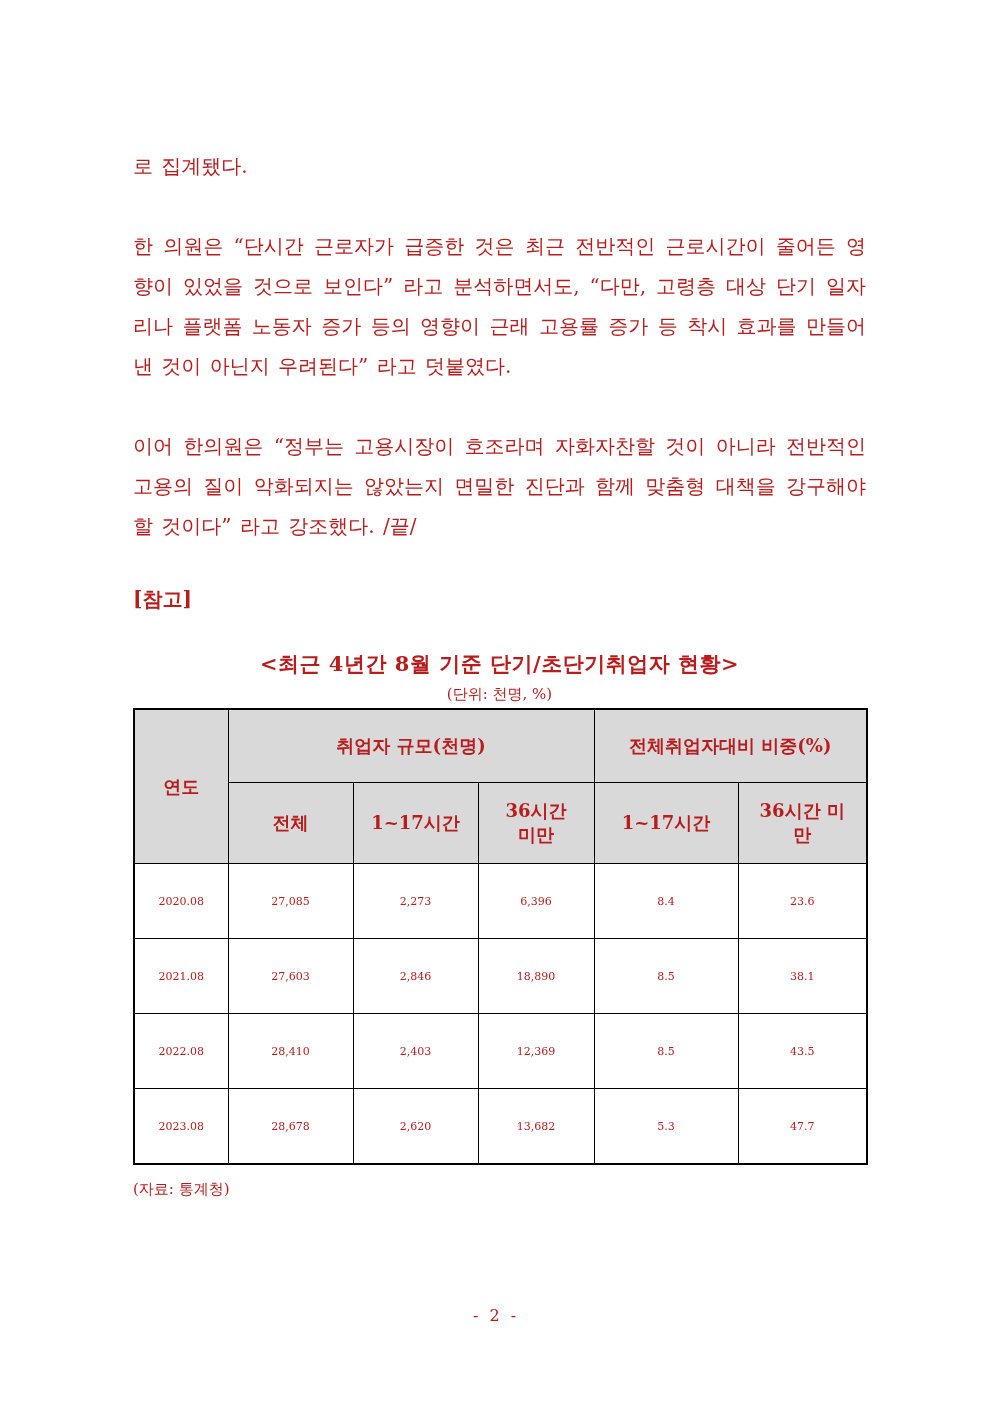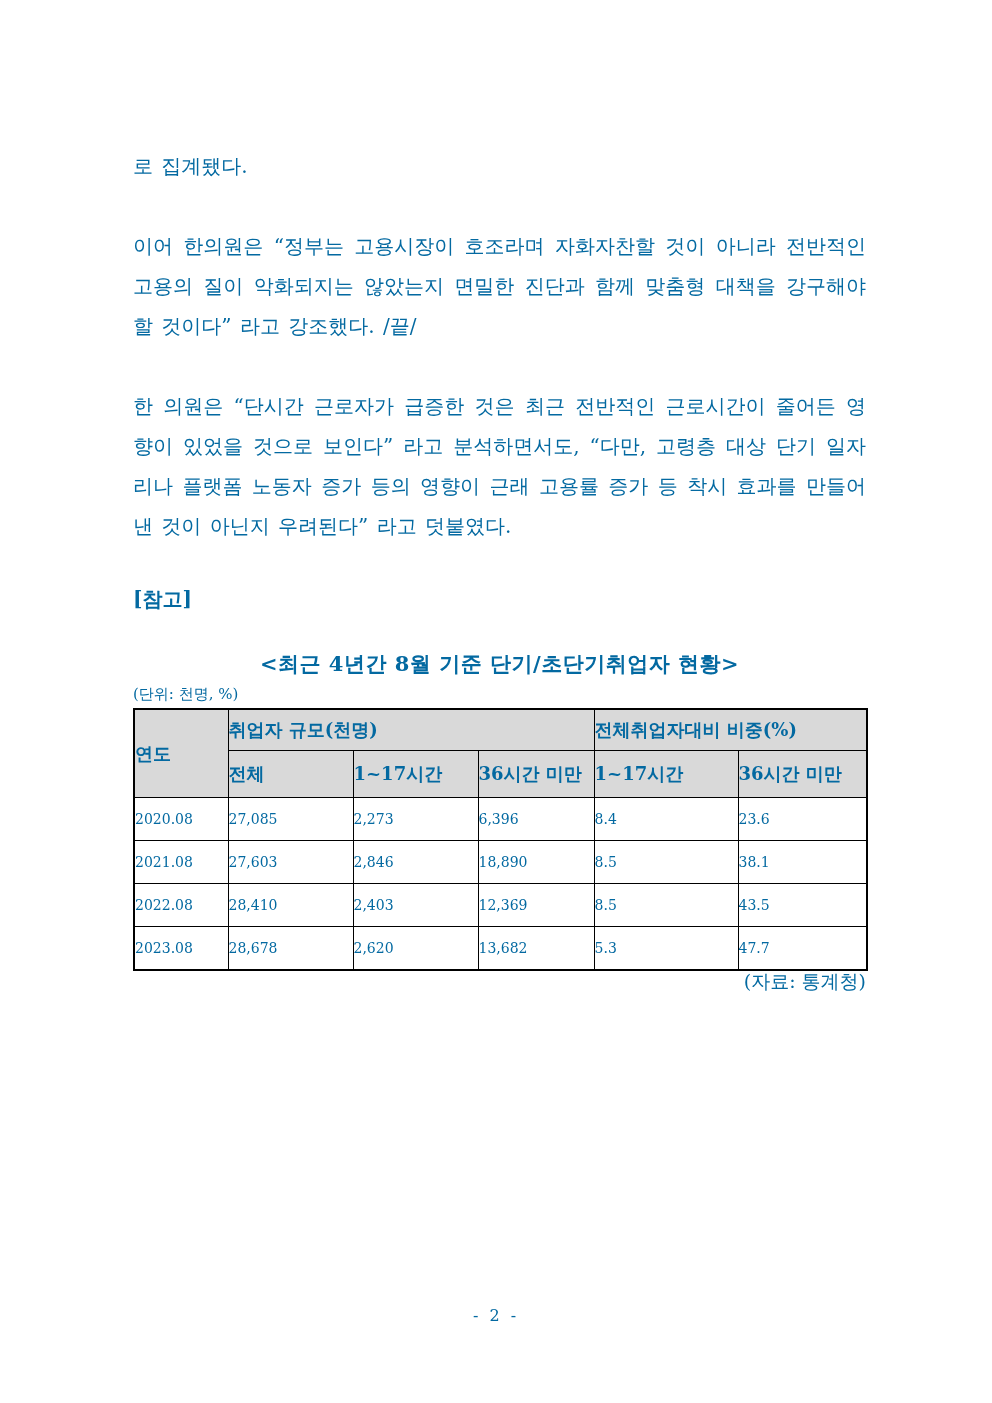--- a/index.html
+++ b/index.html
@@ -5,21 +5,21 @@
   html, body { margin: 0; padding: 0; background: #ffffff; }
   .page {
     position: relative;
     width: 992px;
     height: 1403px;
     margin: 0 auto;
     background: #ffffff;
     box-sizing: border-box;
     padding: 146px 126px 0 133px;
     font-family: "DejaVu Serif", "Liberation Serif", serif;
-    color: #0369a1;
+    color: #b91c1c;
     overflow: hidden;
   }
   .body-text {
     font-size: 20px;
     line-height: 40px;
     text-align: justify;
     word-spacing: 2px;
     margin: 0 0 40px 0;
   }
   .ref-label {
@@ -32,73 +32,74 @@
     font-size: 21px;
     line-height: 28px;
     font-weight: bold;
     text-align: center;
     margin: 38px 0 0 0;
     letter-spacing: 0.5px;
   }
   .unit-note {
     font-size: 15px;
     line-height: 20px;
-    text-align: left;
+    text-align: center;
     margin: 6px 0 0 0;
   }
   table.stats {
     width: 733px;
     table-layout: fixed;
     border-collapse: collapse;
     border: 2px solid #000000;
     margin-top: 4px;
   }
   table.stats th, table.stats td {
     border: 1px solid #000000;
-    text-align: left;
+    text-align: center;
     vertical-align: middle;
-    padding: 0;
+    padding: 16px;
     overflow: hidden;
   }
   table.stats thead th {
     background: #d9d9d9;
     font-weight: bold;
     font-size: 18px;
   }
   tr.group-row th { height: 40px; }
   tr.sub-row th { height: 46px; }
   table.stats tbody td {
     height: 42px;
-    font-size: 14px;
+    font-size: 11px;
     background: #ffffff;
   }
   .source-note {
-    font-size: 19px;
+    font-size: 15px;
     line-height: 20px;
-    text-align: right;
+    text-align: left;
     width: 733px;
+    margin-top: 14px;
   }
   .page-number {
     position: absolute;
     bottom: 78px;
     left: 0;
     width: 992px;
     text-align: center;
     font-size: 16px;
     letter-spacing: 3px;
   }
 </style>
 </head>
 <body>
 
 <div class="page">
 
   <p class="body-text">로 집계됐다.</p>
+  <p class="body-text">한 의원은 “단시간 근로자가 급증한 것은 최근 전반적인 근로시간이 줄어든 영향이 있었을 것으로 보인다” 라고 분석하면서도, “다만, 고령층 대상 단기 일자리나 플랫폼 노동자 증가 등의 영향이 근래 고용률 증가 등 착시 효과를 만들어 낸 것이 아닌지 우려된다” 라고 덧붙였다.</p>
   <p class="body-text">이어 한의원은 “정부는 고용시장이 호조라며 자화자찬할 것이 아니라 전반적인 고용의 질이 악화되지는 않았는지 면밀한 진단과 함께 맞춤형 대책을 강구해야 할 것이다” 라고 강조했다. /끝/</p>
-  <p class="body-text">한 의원은 “단시간 근로자가 급증한 것은 최근 전반적인 근로시간이 줄어든 영향이 있었을 것으로 보인다” 라고 분석하면서도, “다만, 고령층 대상 단기 일자리나 플랫폼 노동자 증가 등의 영향이 근래 고용률 증가 등 착시 효과를 만들어 낸 것이 아닌지 우려된다” 라고 덧붙였다.</p>
 
   <div class="ref-label">[참고]</div>
 
   <div class="table-title">&lt;최근 4년간 8월 기준 단기/초단기취업자 현황&gt;</div>
 
   <div class="unit-note">(단위: 천명, %)</div>
 
   <table class="stats">
     <colgroup>
       <col style="width:94px">

